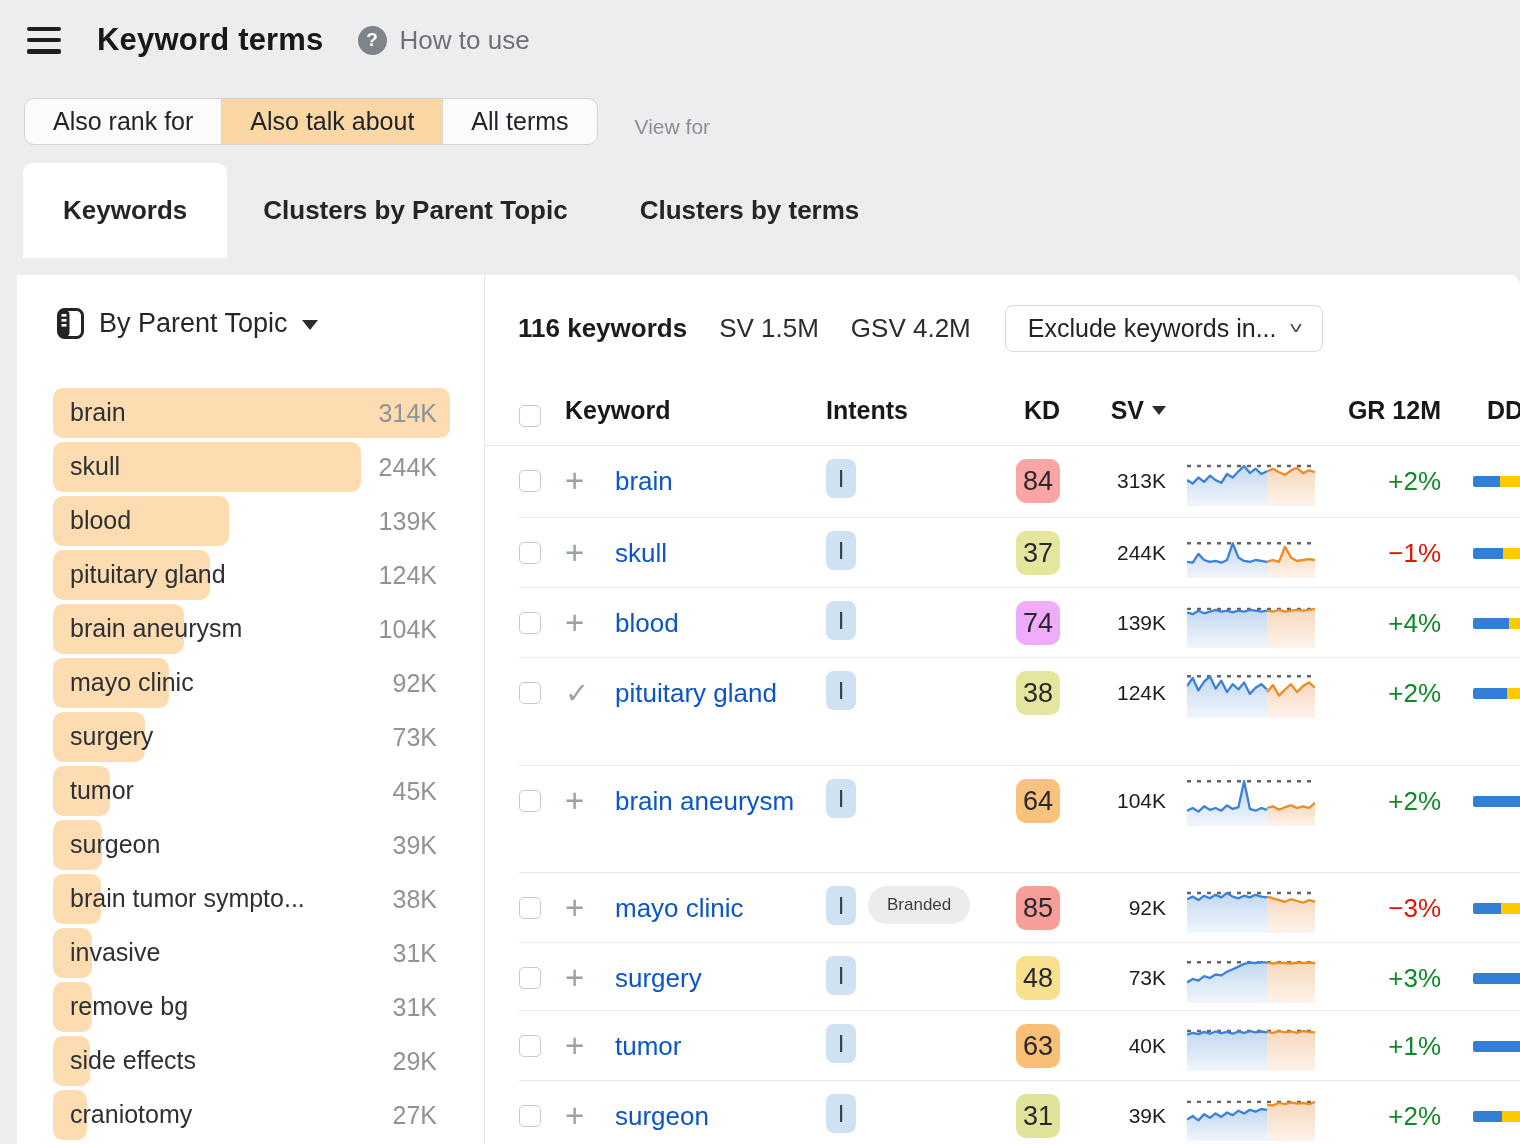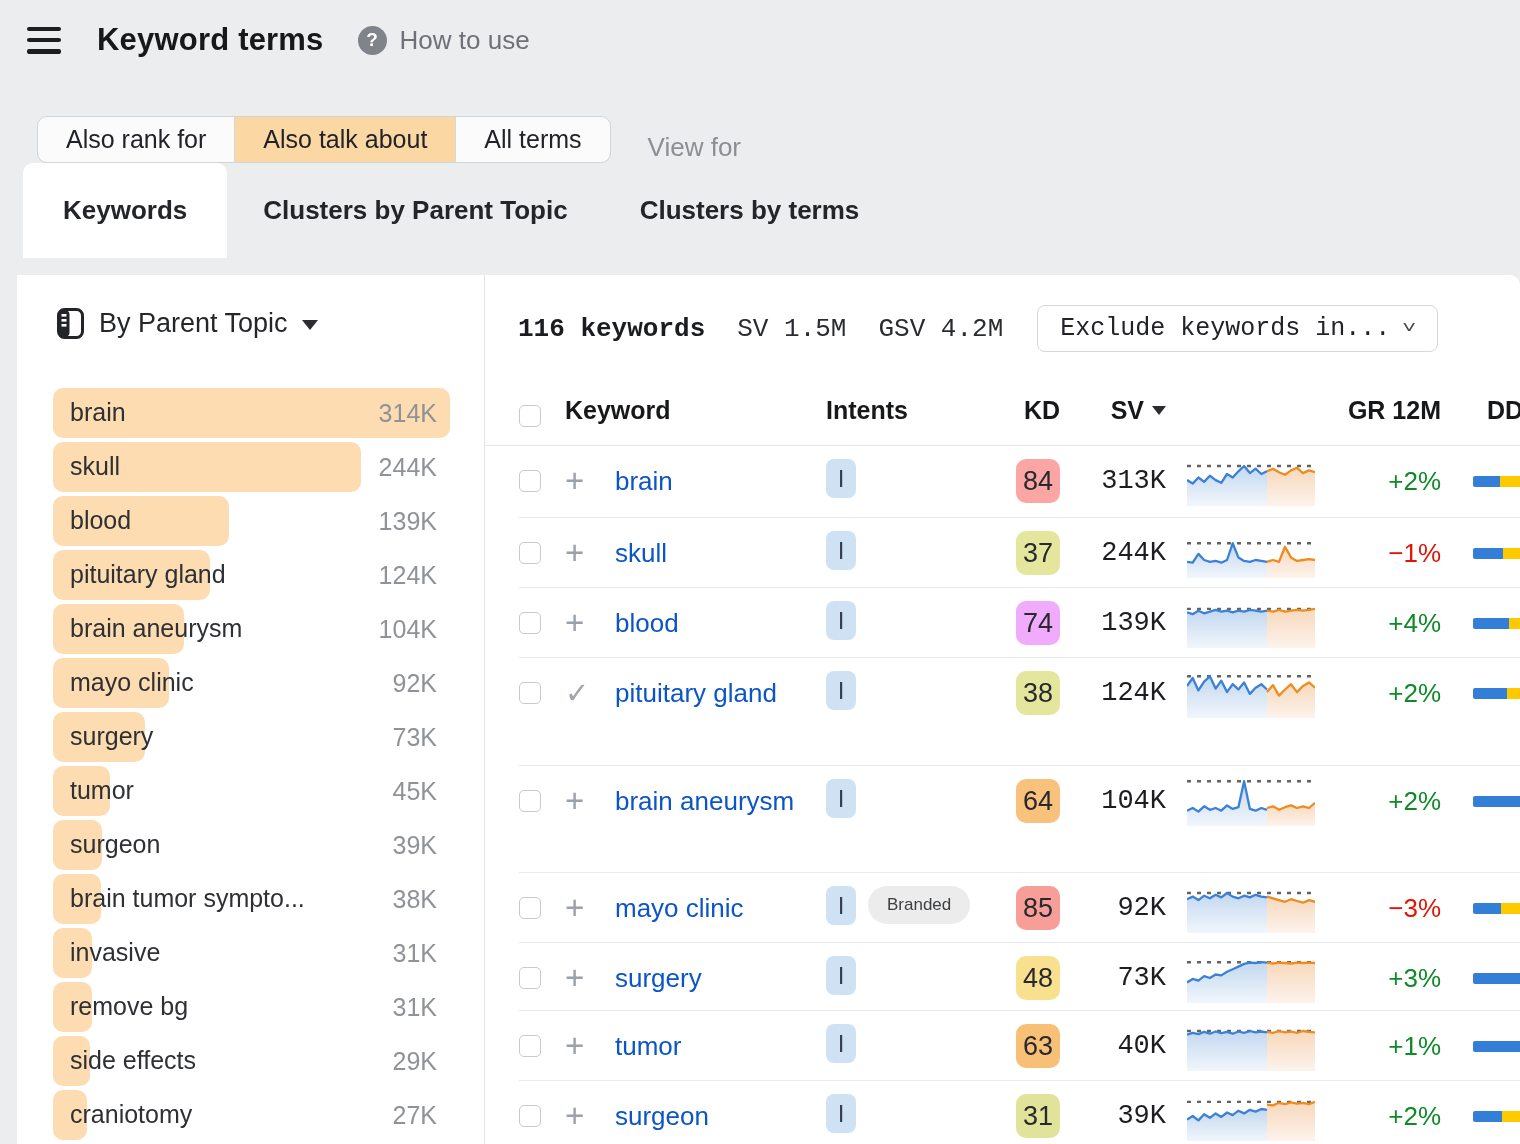--- a/index.html
+++ b/index.html
@@ -12,45 +12,45 @@
   }
   
   .app-header { display:flex; align-items:center; height:80px; padding-left:27px; }
   .hamburger { width:34px; height:27px; display:flex; flex-direction:column; justify-content:space-between; cursor:pointer; }
   .hamburger span { display:block; height:4.5px; background:#1d1e20; border-radius:2px; }
   .page-title { font-size:31px; font-weight:bold; color:#17181a; margin-left:36px; letter-spacing:.2px; }
   .help-wrap { display:flex; align-items:center; margin-left:34px; }
   .help-circle { width:29px; height:29px; border-radius:50%; background:#7f838a; color:#fff; font-size:19px; font-weight:bold; display:flex; align-items:center; justify-content:center; }
   .help-text { font-size:26px; color:#6e7177; margin-left:13px; }
   
-  .filter-row { display:flex; align-items:flex-end; padding-left:37px; height:83px; }
+  .filter-row { display:flex; align-items:center; padding-left:24px; height:83px; }
   .seg-group { display:flex; height:47px; border:1px solid #d1d4d7; border-radius:10px; overflow:hidden; background:#fbfbfc; }
   .seg-btn { font-size:25px; color:#212328; padding:0 28px; display:flex; align-items:center; background:transparent; border:none; border-right:1px solid #d6d8da; cursor:pointer; font-family:inherit; white-space:nowrap; }
   .seg-btn:last-child { border-right:none;border-radius:14px; }
   .seg-btn.active { background:#fbd8a3; }
-  .view-for { font-size:26px; color:#8b8f95; margin:10px 24px 0 37px; }
+  .view-for { font-size:21px; color:#8b8f95; margin:10px 24px 0 37px; }
   
   .tabs-row { display:flex; align-items:stretch; height:95px; margin-left:23px; }
   .tab { display:flex; align-items:center; font-size:26px; font-weight:bold; color:#232528; padding:0 36px; cursor:pointer; }
   .tab.active { background:#ffffff; border-radius:10px 10px 0 0; padding:16px 40px; }
   .tab + .tab { margin-left:0; }
   
   .card { position:absolute; left:17px; top:275px; width:1503px; height:869px; background:#fff; border-radius:0 10px 0 0; display:flex; }
   .sidebar { width:467px; flex:none; position:relative; }
   .topic-selector { display:flex; align-items:center; margin:33px 0 0 40px; cursor:pointer; }
   .topic-selector-label { font-size:27px; color:#24262a; margin-left:15px; }
   .caret-down { width:0; height:0; border-left:8px solid transparent; border-right:8px solid transparent; border-top:10px solid #2a2c30; margin-left:14px; margin-top:3px; }
   .topic-list { position:absolute; left:36px; top:113px; width:384px; }
   .topic-item { position:relative; height:54px; cursor:pointer; }
   .topic-bar { position:absolute; left:0; top:0; height:50px; background:#fcdcb0; border-radius:10px; }
   .topic-label { position:absolute; left:17px; top:10px; font-size:25px; color:#2e3034; white-space:nowrap; }
   .topic-value { position:absolute; right:0; top:11px; font-size:25px; color:#8f9296; }
   
   .table-side { flex:1; border-left:1px solid #e3e5e8; min-width:0; }
-  .table-toolbar { display:flex; align-items:center; height:47px; margin-top:30px; padding-left:33px;font-family:Liberation Mono, monospace; }
+  .table-toolbar { display:flex; align-items:center; height:47px; margin-top:30px; padding-left:33px; }
   .kw-count { font-size:26px; font-weight:bold; color:#1b1c1f; }
   .toolbar-stat { font-size:26px; color:#2a2c30; margin-left:32px; }
   .exclude-btn { margin-left:34px; height:47px; display:flex; align-items:center; border:1px solid #d5d7da; border-radius:8px; background:#fff; padding:0 22px; font-size:25px; color:#212328; font-family:inherit; cursor:pointer; }
   .chevron { font-size:17px; color:#43464b; margin-left:14px; transform:scaleX(1.4); }
   .grid { display:grid; grid-template-columns:46px 50px 211px 190px 44px 106px 149px 126px 1fr; }
   .thead { margin-top:38px; height:56px; border-bottom:1px solid #e5e7e9; padding-left:34px; font-weight:bold; font-size:25px; color:#17181a; }
   .thead > div { display:flex; align-items:flex-start; padding-top:6px; }
   .th-keyword { grid-column:2 / 4; }
   .th-right { justify-content:flex-end; }
   .sort-caret { width:0; height:0; border-left:7px solid transparent; border-right:7px solid transparent; border-top:9px solid #2a2c30; margin:10px 0 0 8px; }
@@ -63,21 +63,21 @@
   .thead .cb { margin-top:9px; }
   .plus-cell { padding-top:20px; color:#9ba1a8; }
   .plus-icon { font-size:33px; font-weight:200; line-height:30px; cursor:pointer; }
   .check-icon { font-size:29px; line-height:30px; color:#a0a5aa; }
   .kw-link { font-size:26px; color:#0b55c6; text-decoration:none; line-height:36px; display:inline-block; max-width:182px; cursor:pointer; }
   .intents-cell { padding-top:13px; display:flex; gap:12px; }
   .intent-badge { width:30px; height:39px; border-radius:8px; background:#cfe2f4; color:#35414e; font-size:24px; display:flex; align-items:center; justify-content:center; }
   .branded-badge { height:38px; border-radius:19px; background:#ececec; color:#3c3e42; font-size:17px; display:flex; align-items:center; padding:12px 19px; }
   .kd-cell { padding-top:13px; display:flex; justify-content:flex-end; }
   .kd-badge { min-width:44px; height:44px; border-radius:10px; display:flex; align-items:center; justify-content:center; font-size:27px; color:#28292c; }
-  .sv-cell { text-align:right; font-size:27px; color:#1c1d20; line-height:36px;font-family:Liberation Mono, monospace; }
+  .sv-cell { text-align:right; font-size:21px; color:#1c1d20; line-height:36px; }
   .spark-cell { padding-top:10px; padding-left:21px; }
   .gr-cell { text-align:right; font-size:26px; line-height:36px; }
   .gr-up { color:#0e8a28; } .gr-down { color:#e01506; }
   .dd-cell { padding-top:30px; }
   .dd-bar { margin-left:32px; height:11px; display:flex; }
   .dd-blue { background:#337fd8; border-radius:2px 0 0 2px; }
   .dd-yellow { background:#ffc900; }
 </style>
 </head>
 <body>

